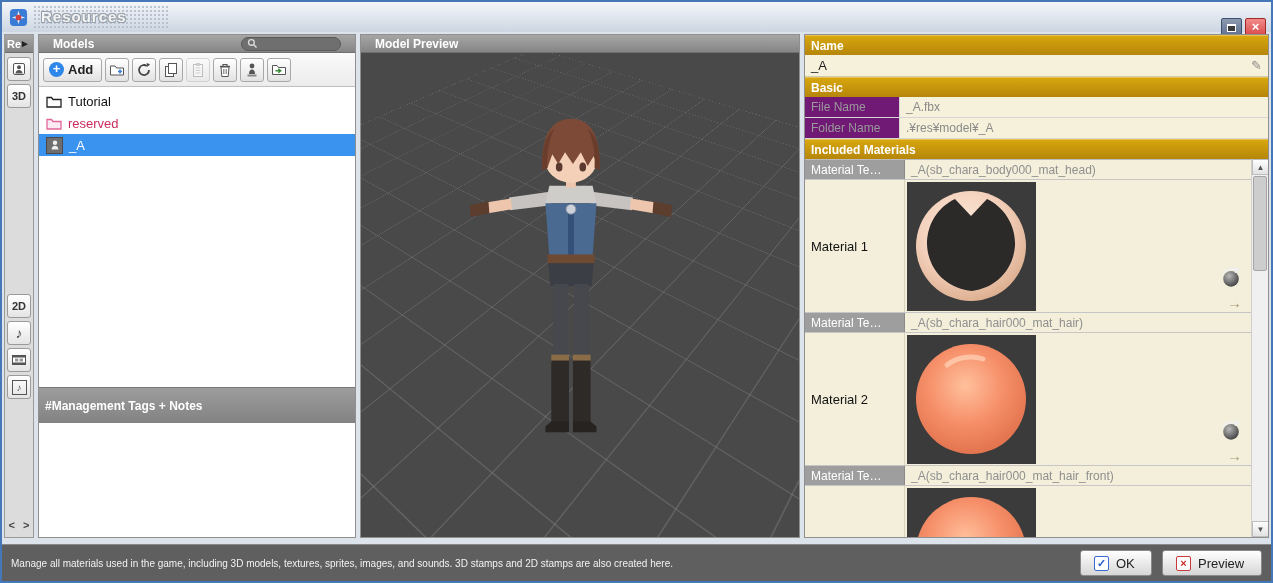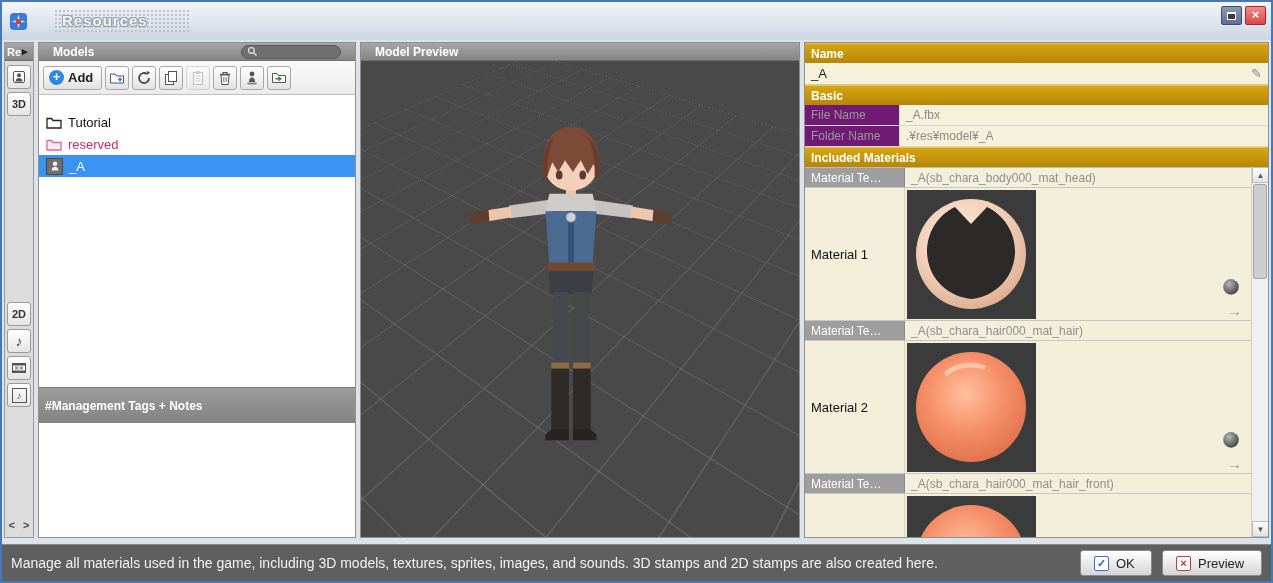--- a/index.html
+++ b/index.html
@@ -1,20 +1,20 @@
 <!DOCTYPE html>
 <html><head>
 <meta charset="utf-8">
 <style>
   * { margin:0; padding:0; box-sizing:border-box; }
   html,body { width:1273px; height:583px; overflow:hidden; font-family:"Liberation Sans",sans-serif; }
   .window { width:1273px; height:583px; border:2px solid #4677b8; background:#dde3ea; display:flex; flex-direction:column; }
 
   
-  .titlebar { height:38px; flex:none; background:linear-gradient(#f3f6fa,#ccd6e2); display:flex; align-items:center; padding:0 5px;gap:21px; }
+  .titlebar { height:30px; flex:none; background:linear-gradient(#f3f6fa,#ccd6e2); display:flex; align-items:center; padding:12px 5px; }
   .appicon { width:19px; height:19px; margin-left:2px; }
   .title-wrap { margin-left:5px; padding:3px 42px 3px 8px;
     background-image:radial-gradient(circle,#b9c2cd 1.1px,transparent 1.2px); background-size:4px 4px; }
   .title-text { font-size:15px; font-weight:bold; color:#f4f4f4; letter-spacing:1px;
     text-shadow:-1px -1px 0 #98a1ab,1px -1px 0 #98a1ab,-1px 1px 0 #98a1ab,1px 1px 0 #98a1ab; }
   .win-btns { margin-left:auto; display:flex; gap:3px; align-self:flex-start; margin-top:4px; }
   .btn-restore { width:21px; height:19px; background:linear-gradient(#8d9aae,#5e7091); border:1px solid #3c5070; border-radius:2px; display:flex; align-items:center; justify-content:center; }
   .btn-restore .sq { width:9px; height:8px; border:1px solid #fff; border-top-width:2px; }
   .btn-close { width:21px; height:19px; background:linear-gradient(#f28a8a,#d84848); border:1px solid #a02828; border-radius:2px; color:#fff; font-weight:bold; font-size:13px; line-height:16px; text-align:center; }
 
@@ -34,21 +34,21 @@
   .rail-nav { margin-top:auto; display:flex; gap:8px; font-size:11px; font-weight:bold; color:#444; padding-bottom:2px; }
 
   
   .models { width:318px; flex:none; }
   .search { margin-left:auto; width:100px; height:14px; background:#6f6f6f; border:1px solid #5a5a5a; border-radius:7px; display:flex; align-items:center; padding:0 5px; }
   .toolbar { height:34px; flex:none; background:linear-gradient(#fafafa,#ececec); border-bottom:1px solid #c0c0c0; display:flex; align-items:center; padding:0 4px; gap:3px; }
   .tbtn { height:24px; min-width:24px; background:linear-gradient(#ffffff,#e2e2e2); border:1px solid #a8a8a8; border-radius:3px; display:flex; align-items:center; justify-content:center; }
   .tbtn.add { padding:0 8px 0 5px; gap:4px; font-size:13px; font-weight:bold; color:#222; }
   .addplus { width:15px; height:15px; border-radius:50%; background:#2e86e8; color:#fff; font-size:13px; font-weight:bold; line-height:14px; text-align:center; }
   .tbtn.disabled { opacity:.42; }
-  .tree { flex:1; background:#fff; overflow:hidden; padding-top:16px; }
+  .tree { flex:1; background:#fff; overflow:hidden; padding-top:3px; }
   .titem { height:22px; display:flex; align-items:center; gap:6px; padding:0 4px 0 7px; font-size:13px; color:#111; }
   .titem.reserved { color:#cc2b5e; }
   .titem.selected { background:#3b93f0; color:#fff; }
   .thumb { width:17px; height:17px; flex:none; background:#6e6e6e; border:1px solid #4a4a4a; display:flex; align-items:center; justify-content:center; }
   .tags-head { height:36px; flex:none; background:linear-gradient(#9d9d9d,#828282); color:#fff; font-weight:bold; font-size:12px; display:flex; align-items:center; padding:0 6px; border-top:1px solid #777; }
   .notes { height:114px; flex:none; background:#fff; }
 
   
   .preview { width:440px; flex:none; }
   .viewport { flex:1; position:relative; overflow:hidden; background:#494949; perspective:600px; perspective-origin:50% 28%; }
@@ -77,21 +77,21 @@
   .sq { width:129px; height:129px; background:#3b3b3b; position:relative; overflow:hidden; }
   .ballicon { position:absolute; right:9px; bottom:24px; width:22px; height:22px; }
   .applyarrow { position:absolute; right:9px; bottom:2px; color:#a89a74; font-size:15px; font-weight:bold; line-height:1; }
   .vscroll { position:absolute; right:0; top:0; bottom:0; width:17px; background:#f0f0f0; border-left:1px solid #cfcfcf; }
   .sarrow { position:absolute; left:0; width:17px; height:16px; background:linear-gradient(#fdfdfd,#e2e2e2); border:1px solid #bdbdbd; color:#555; font-size:8px; display:flex; align-items:center; justify-content:center; }
   .sarrow.up { top:0; } .sarrow.down { bottom:0; }
   .sthumb { position:absolute; left:1px; right:1px; top:17px; height:95px; background:#cdcdcd; border:1px solid #a5a5a5; border-radius:2px; }
 
   
   .footer { height:37px; flex:none; background:#5f5f5f; border-top:1px solid #8a8a8a; display:flex; align-items:center; padding:0 9px; gap:10px; }
-  .fdesc { flex:1; color:#f2f2f2; font-size:14px; }
+  .fdesc { flex:1; color:#f2f2f2; font-size:10px; }
   .fbtn { height:26px; background:linear-gradient(#ffffff,#d6d6d6); border:1px solid #8a8a8a; border-radius:3px; display:flex; align-items:center; gap:7px; padding:0 13px; font-size:13px; color:#222; }
   .fbtn.ok { min-width:72px; }
   .fbtn.cancel { min-width:100px; }
   .cbx { width:15px; height:15px; background:#fff; border-radius:2px; display:flex; align-items:center; justify-content:center; font-size:11px; font-weight:bold; }
   .cbx.blue { border:1.5px solid #3a6bd0; color:#2a5fd0; }
   .cbx.red { border:1.5px solid #c83a3a; color:#c82a2a; }
 </style>
 </head>
 <body>
 

